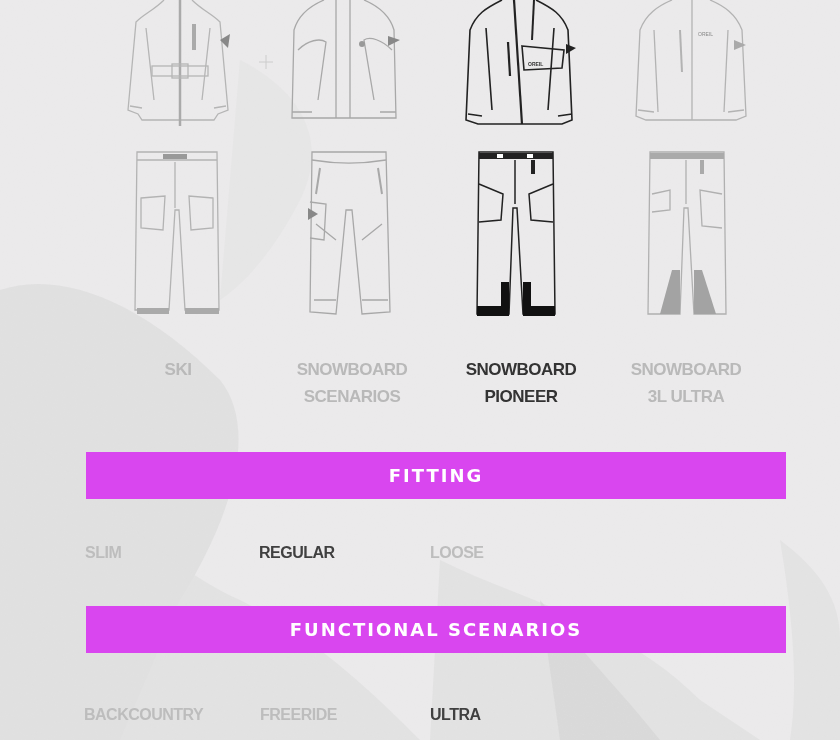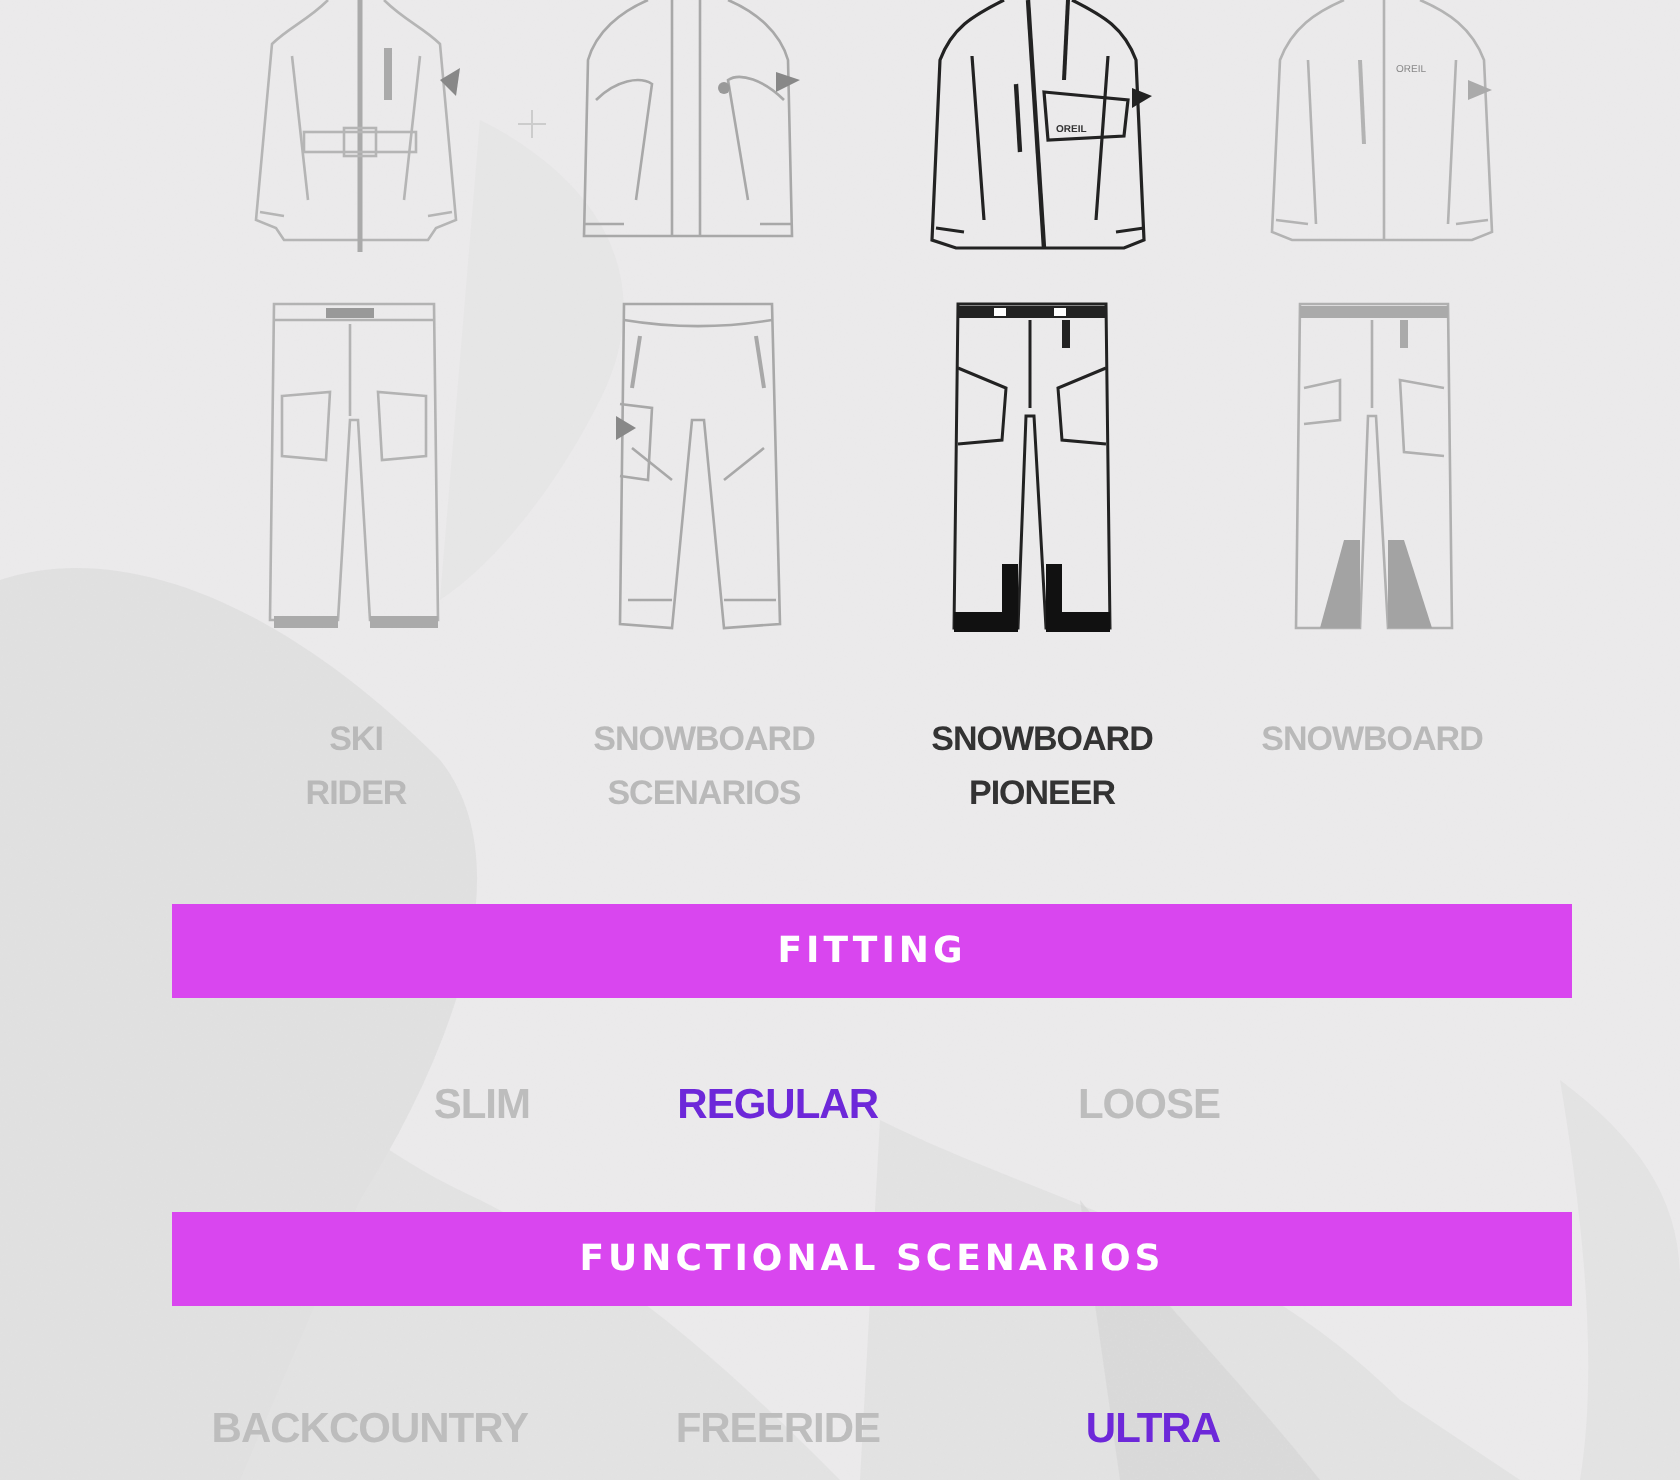--- a/index.html
+++ b/index.html
@@ -19,25 +19,25 @@
   }
   .product-label.active { color: #333333; }
   .section-bar {
     position: absolute; left: 70px; width: 700px; height: 47px;
     background: #d946ef; color: #ffffff;
     display: flex; align-items: center; justify-content: center;
     font-family: "DejaVu Sans", sans-serif; font-weight: bold;
     font-size: 18px; letter-spacing: 2px;
   }
   .option {
-    position: absolute; width: 180px; text-align: right;
-    font-weight: bold; font-size: 21px; line-height: 26px; letter-spacing: -0.5px;
+    position: absolute; width: 180px; text-align: left;
+    font-weight: bold; font-size: 16px; line-height: 26px; letter-spacing: -0.5px;
     color: #bdbdbd;
   }
-  .option.active { color: #6d28d9; }
+  .option.active { color: #404040; }
 </style>
 </head>
 <body>
 
 <svg class="bg-texture" viewBox="0 0 840 740">
   <defs>
     <filter id="grain">
         <feTurbulence type="fractalNoise" baseFrequency="0.9" numOctaves="2" seed="3"></feTurbulence>
         <feColorMatrix values="0 0 0 0 0.8  0 0 0 0 0.8  0 0 0 0 0.8  0 0 0 1.6 -0.9"></feColorMatrix>
       </filter>
@@ -147,32 +147,32 @@
       <path d="M40 10 L40 54"></path>
     </g>
     <rect x="4" y="3" width="74" height="6" fill="#aaa"></rect>
     <rect x="54" y="10" width="4" height="14" fill="#aaa"></rect>
     <polygon points="14,164 26,120 34,120 34,164" fill="#a3a3a3"></polygon>
     <polygon points="48,120 56,120 70,164 48,164" fill="#a3a3a3"></polygon>
   </svg>
 
   <div class="product-label" style="left:77px;top:356px;">
     <div>SKI</div>
-    <div>RIDER</div>
   </div>
   <div class="product-label" style="left:251px;top:356px;">
     <div>SNOWBOARD</div>
     <div>SCENARIOS</div>
   </div>
   <div class="product-label active" style="left:420px;top:356px;">
     <div>SNOWBOARD</div>
     <div>PIONEER</div>
   </div>
   <div class="product-label" style="left:585px;top:356px;">
     <div>SNOWBOARD</div>
+    <div>3L ULTRA</div>
   </div>
 
   <div class="section-bar" style="top:452px;">FITTING</div>
   <div class="option" style="left:69px;top:540px;">SLIM</div>
   <div class="option active" style="left:243px;top:540px;">REGULAR</div>
   <div class="option" style="left:414px;top:540px;">LOOSE</div>
 
   <div class="section-bar" style="top:606px;">FUNCTIONAL SCENARIOS</div>
   <div class="option" style="left:68px;top:702px;">BACKCOUNTRY</div>
   <div class="option" style="left:244px;top:702px;">FREERIDE</div>

